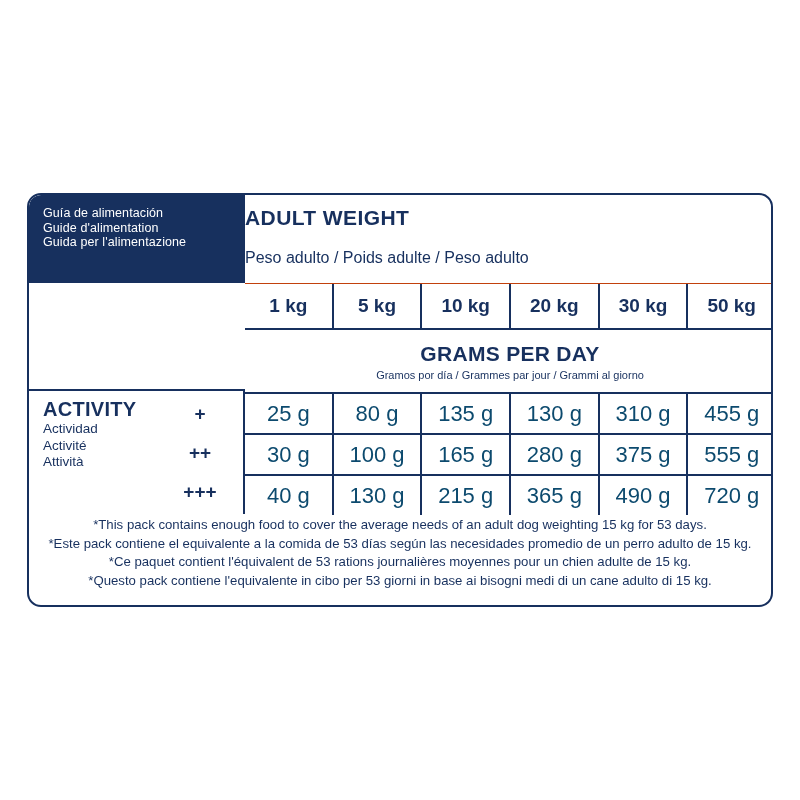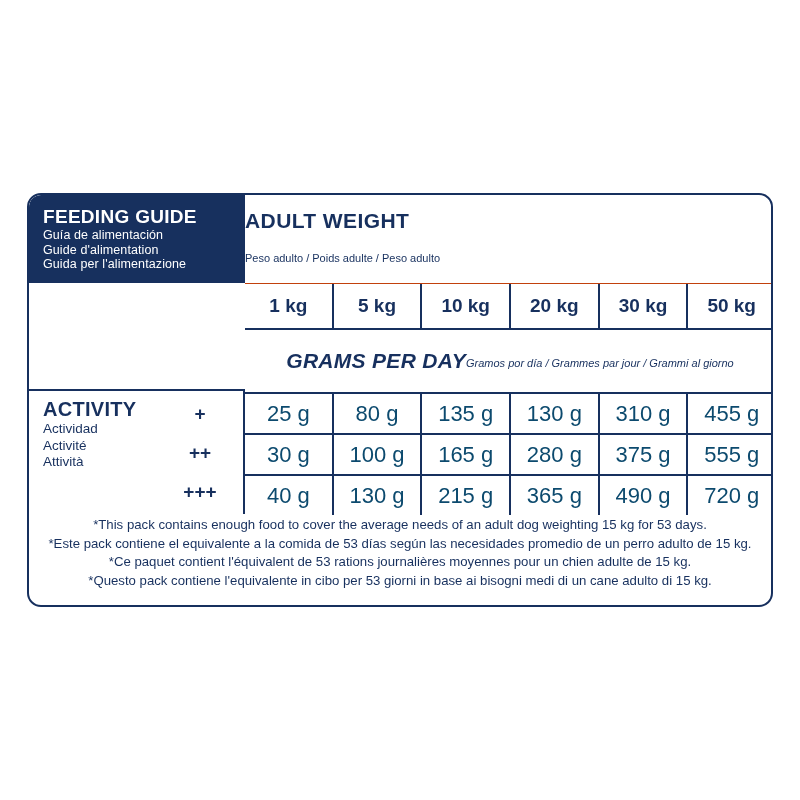--- a/index.html
+++ b/index.html
@@ -74,21 +74,21 @@
     padding-bottom: 6px;
   }
 
   .header-weight-main {
     font-size: 21px;
     font-weight: bold;
     letter-spacing: 0.4px;
   }
 
   .header-weight-sub {
-    font-size: 11px;
+    font-size: 16px;
     margin-top: 19px;
   }
 
   
   .grid {
     position: absolute;
     left: 216px;
     top: 88px;
     width: 530px;
     box-sizing: border-box;
@@ -111,25 +111,24 @@
     color: #17305e;
     border-left: 2px solid #17305e;
     box-sizing: border-box;
   }
   .weights-row .cell:first-child { border-left: none; }
 
   .gpd {
     height: 62px;
     border-bottom: 2px solid #17305e;
     display: flex;
-    flex-direction: row;
+    flex-direction: column;
     align-items: center;
     justify-content: center;
     color: #17305e;
-    font-style: italic;
   }
 
   .gpd-main {
     font-size: 21px;
     font-weight: bold;
     letter-spacing: 0.3px;
   }
 
   .gpd-sub {
     font-size: 11px;
@@ -222,21 +221,20 @@
   }
 </style>
 </head>
 <body>
 
 <div id="page">
   <div class="card">
 
     <div class="header">
       <div class="header-title-block">
-        <div class="header-title">FEEDING GUIDE</div>
         <div class="header-sub">Guía de alimentación</div>
         <div class="header-sub">Guide d'alimentation</div>
         <div class="header-sub">Guida per l'alimentazione</div>
       </div>
       <div class="header-weight-block">
         <div class="header-weight-main">ADULT WEIGHT</div>
         <div class="header-weight-sub">Peso adulto / Poids adulte / Peso adulto</div>
       </div>
     </div>
 

